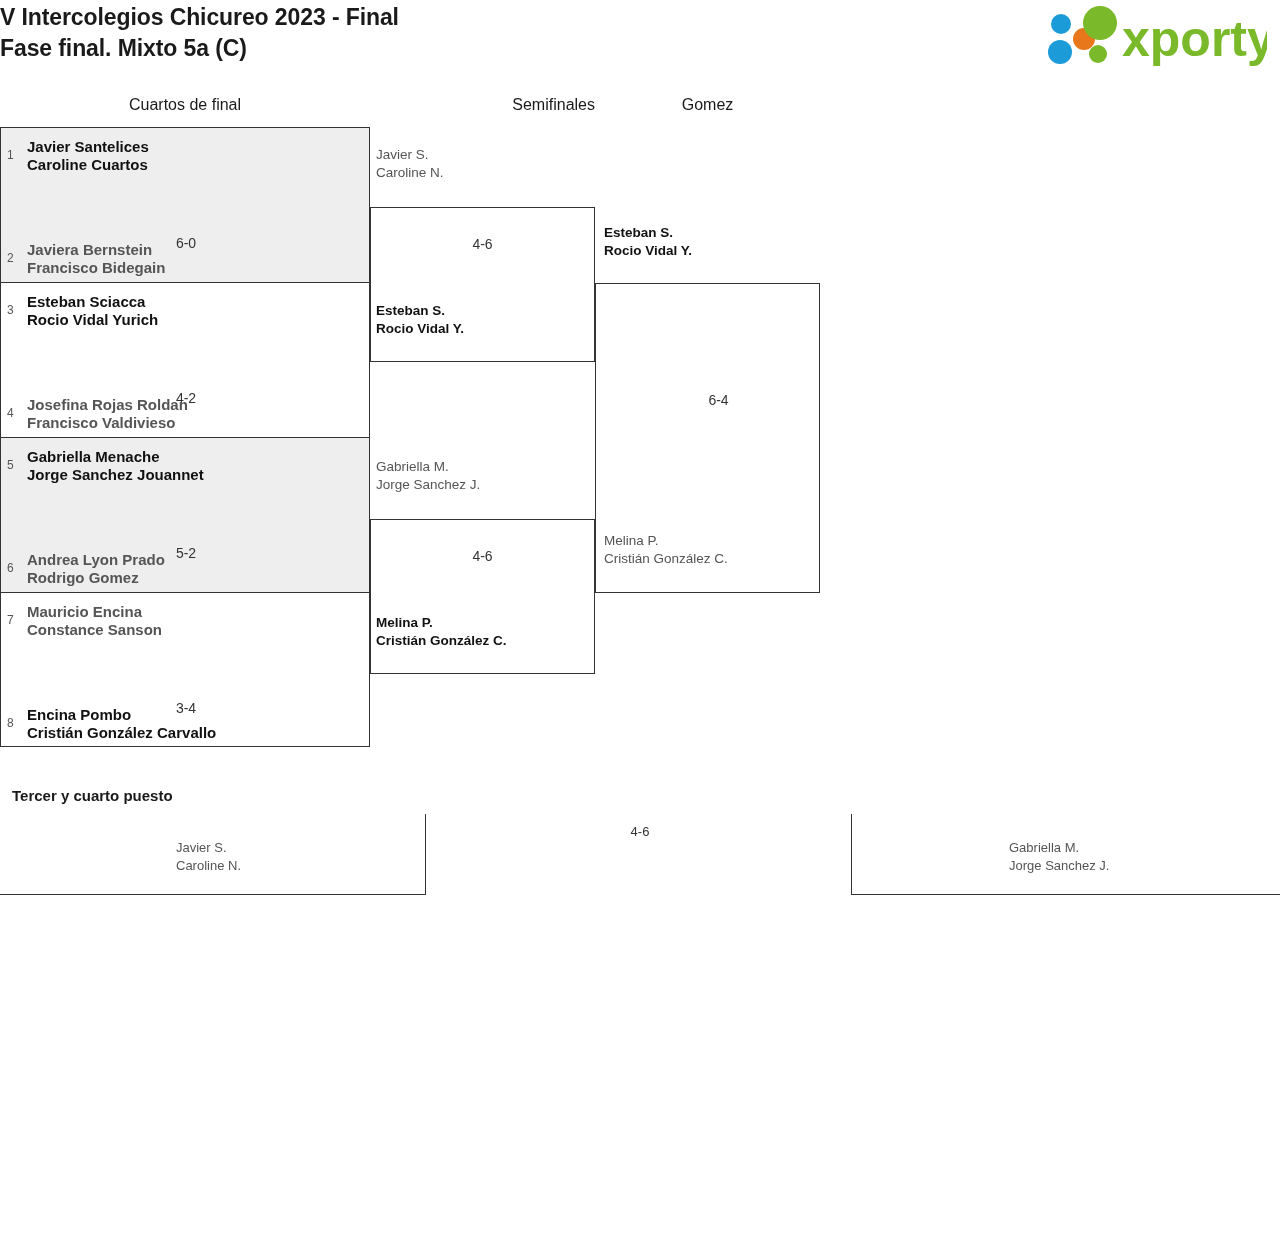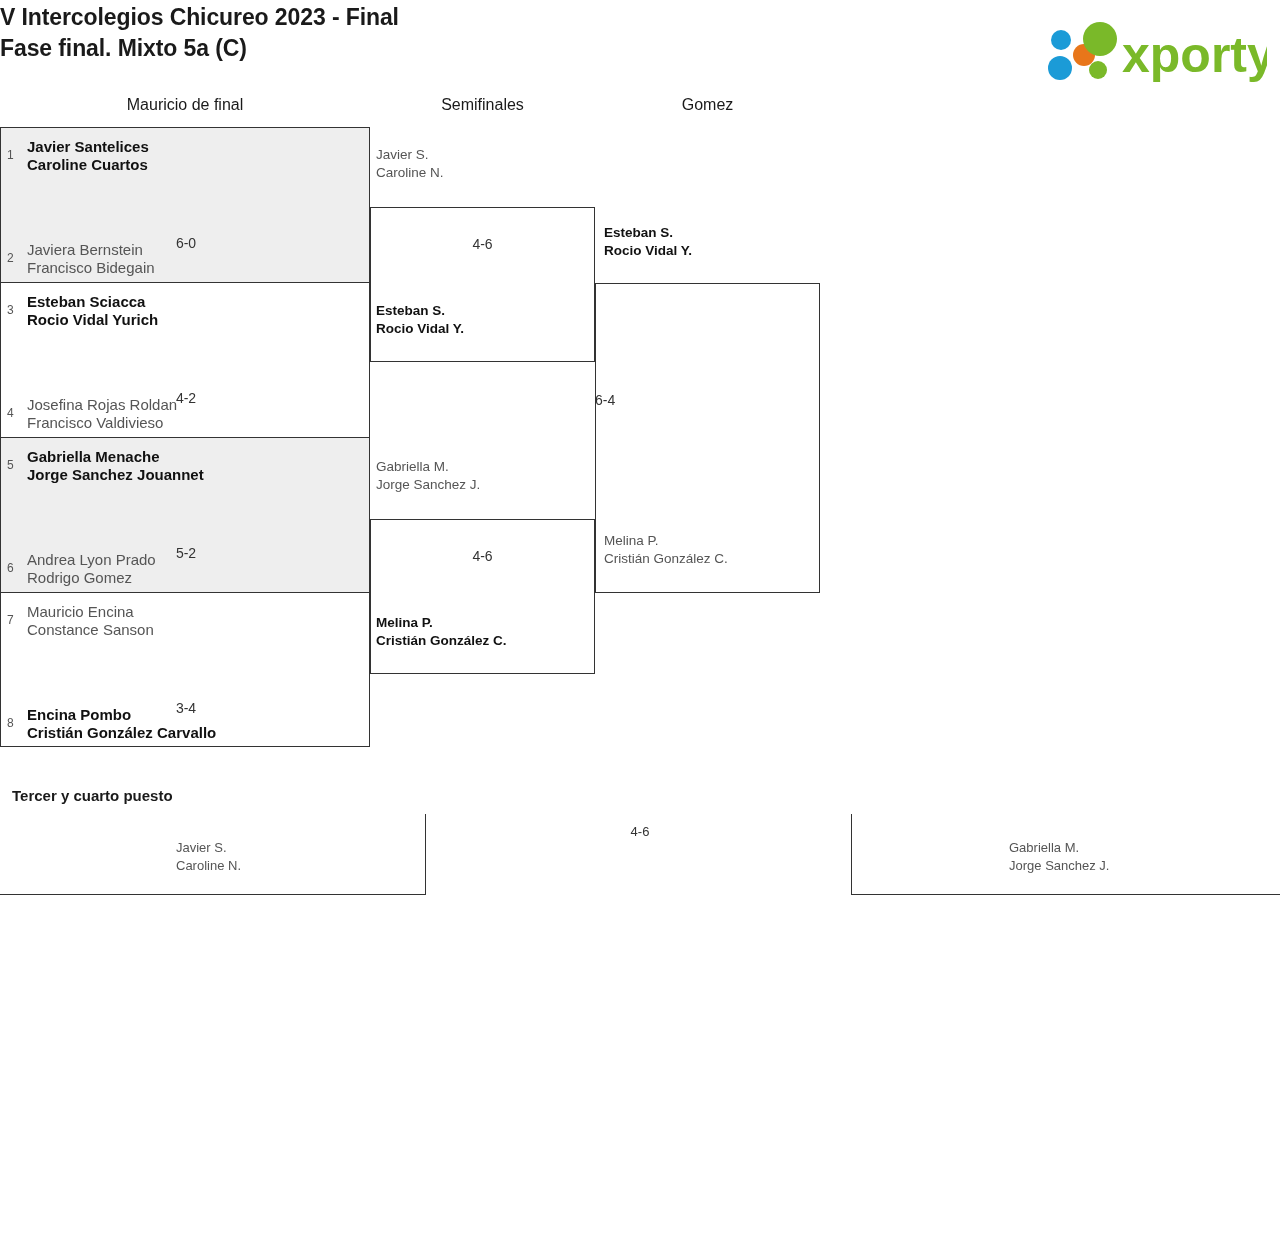--- a/index.html
+++ b/index.html
@@ -12,30 +12,30 @@
   }
   #page { position: relative; width: 1280px; height: 1249px; overflow: hidden; }
 
   
   .title {
     position: absolute; left: 0; top: 2px;
     font-size: 23px; font-weight: 700; line-height: 31px;
     color: #1a1a1a; letter-spacing: -0.1px;
     white-space: pre;
   }
-  .logo { position: absolute; left: 1042px; top: 22px; width: 225px; height: 60px; }
+  .logo { position: absolute; left: 1042px; top: 6px; width: 225px; height: 60px; }
 
   
   .round-head {
     position: absolute; top: 96px;
     font-size: 16px; color: #1a1a1a; text-align: center;
     white-space: nowrap;
   }
   #rh-0 { left: 0px;   width: 370px; }
-  #rh-1 { left: 370px; width: 225px; }
+  #rh-1 { left: 370px; width: 225px; text-align: right; }
   #rh-2 { left: 595px; width: 225px; }
 
   
   .bracket { position: absolute; left: 0; top: 127px; width: 1280px; height: 630px; }
 
   
   .qf {
     position: absolute; left: 0; width: 370px; height: 155px;
     border: 1px solid #333333; border-bottom: none;
   }
@@ -45,21 +45,21 @@
     position: absolute; left: 6px; font-size: 12px; color: #555555; line-height: 14px;
   }
   .qf .seed.top { top: 20px; }
   .qf .seed.bot { top: 123px; }
   .qf .team {
     position: absolute; left: 26px; font-size: 15px; line-height: 18px; white-space: nowrap;
   }
   .qf .team.top { top: 10px; }
   .qf .team.bot { top: 113px; }
   .qf .team.win { color: #111111; font-weight: 700; }
-  .qf .team.lose { color: #555555; font-weight: 400; }
+  .qf .team.lose { color: #555555; font-weight: 700; }
   .qf .score {
     position: absolute; left: 0; top: 71px; width: 370px;
     text-align: center; font-size: 14px; color: #333333; margin-top: 36px;
   }
 
   
   .sf { position: absolute; width: 225px; }
   .sf .box {
     position: absolute; left: 0; width: 225px;
     border: 1px solid #333333;
@@ -79,21 +79,21 @@
   .fin .box {
     position: absolute; left: 0; width: 225px;
     border: 1px solid #333333;
   }
   .fin .team {
     position: absolute; left: 9px; font-size: 13.5px; line-height: 18px; white-space: nowrap;
   }
   .fin .team.win { color: #111111; font-weight: 700; }
   .fin .team.lose { color: #555555; font-weight: 400; }
   .fin .score {
-    position: absolute; left: 0; width: 247px; 
+    position: absolute; left: 0; width: 247px; text-align: center;
     font-size: 14px; color: #333333;
   }
 
   
   .tp-title {
     position: absolute; left: 12px; top: 787px;
     font-size: 15px; font-weight: 700; color: #1a1a1a;
   }
   .tp-left-box {
     position: absolute; left: -1px; top: 814px; width: 427px; height: 81px;
@@ -125,21 +125,21 @@
     <svg width="225" height="60" viewBox="0 0 225 60">
       <circle cx="19" cy="18" r="10" fill="#1b9bd7"></circle>
       <circle cx="18" cy="46" r="12" fill="#1b9bd7"></circle>
       <circle cx="42" cy="33" r="11" fill="#e8761a"></circle>
       <circle cx="58" cy="17" r="17" fill="#7ab929"></circle>
       <circle cx="56" cy="48" r="9" fill="#7ab929"></circle>
       <text x="80" y="50" font-family="'Liberation Sans', sans-serif" font-size="50" font-weight="700" fill="#7ab929">xporty</text>
     </svg>
   </div>
 
-  <div class="round-head" id="rh-0">Mauricio de final</div>
+  <div class="round-head" id="rh-0">Cuartos de final</div>
   <div class="round-head" id="rh-1">Semifinales</div>
   <div class="round-head" id="rh-2">Gomez</div>
 
   <div class="bracket">
 
     <div class="qf shaded" style="top:0px;">
       <span class="seed top">1</span>
       <span class="team top win"><span>Javier Santelices</span><br><span>Caroline Cuartos</span></span>
       <span class="score">6-0</span>
       <span class="seed bot">2</span>

